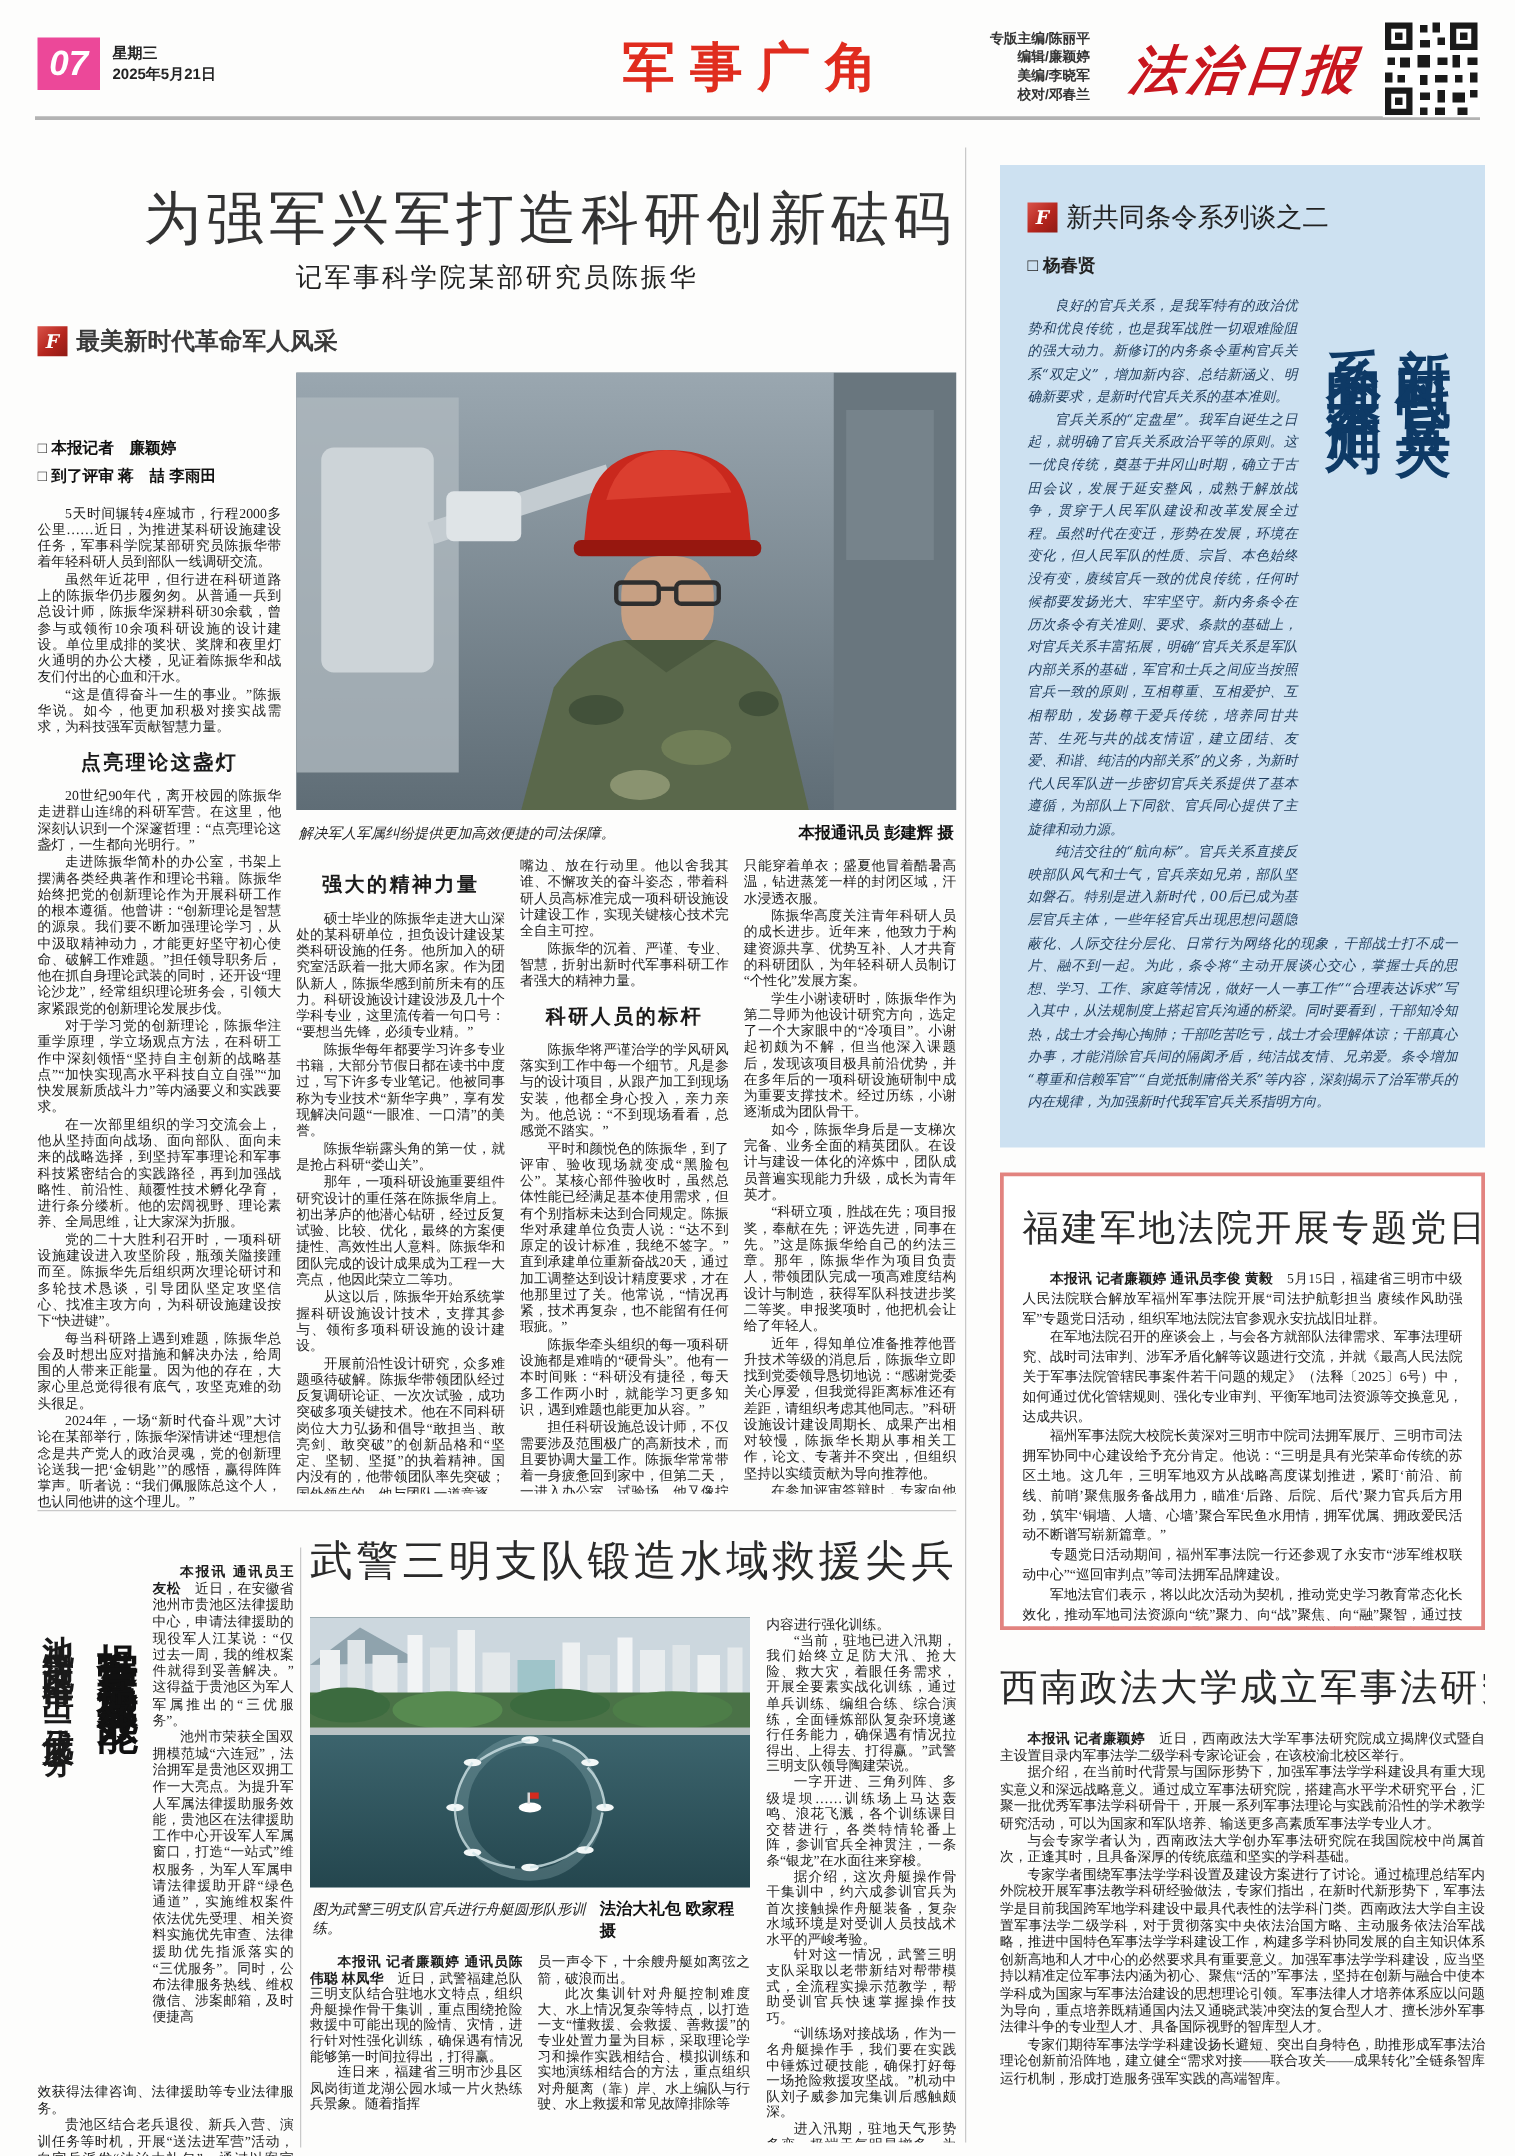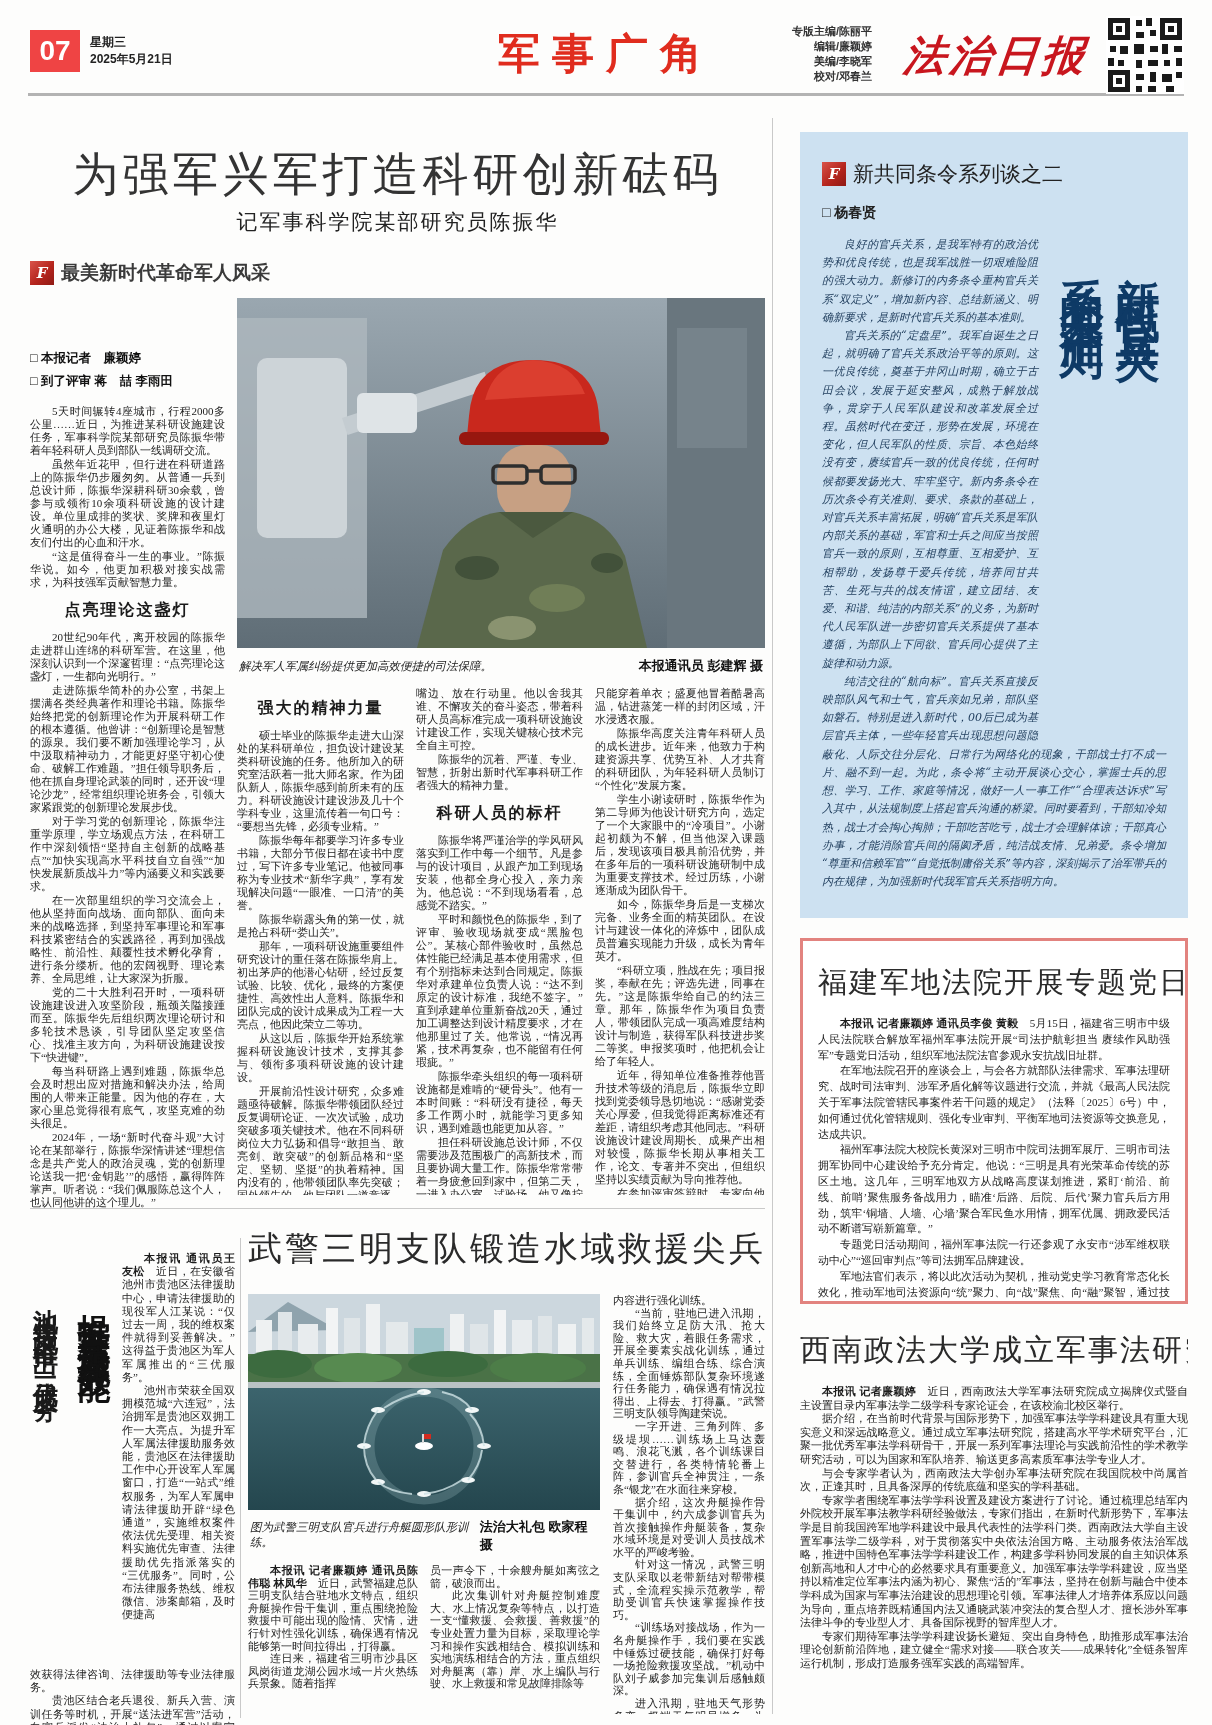--- a/index.html
+++ b/index.html
@@ -1,41 +1,41 @@
 <!DOCTYPE html>
 <html lang="zh"><head>
 <meta charset="utf-8">
 <style>
   * { margin:0; padding:0; box-sizing:border-box; }
   body { background:#e8e8e8; font-family:"Liberation Sans", sans-serif; }
   #page { position:relative; width:1212px; height:1725px; background:#fdfdfc; margin:0 auto; overflow:hidden; }
 
   
   #header { position:absolute; left:28px; top:10px; width:1156px; height:86px; border-bottom:3px solid #b3b3b3; }
-  .pagenum { position:absolute; left:2px; top:20px; width:50px; height:42px; background:#ef4444; color:#fff;
-             font-size:28px; font-weight:bold; display:flex; align-items:center; justify-content:center; }
+  .pagenum { position:absolute; left:2px; top:20px; width:50px; height:42px; background:#ec4899; color:#fff;
+             font-size:28px; font-weight:bold; display:flex; align-items:center; justify-content:center;font-style:italic; }
   .datebox { position:absolute; left:62px; top:24px; font-size:12px; font-weight:bold; color:#222; line-height:17px; }
   .section-title { position:absolute; left:50%; transform:translateX(-50%); top:16px; font-size:42px; color:#e02c1e;
                    font-weight:bold; letter-spacing:12px; white-space:nowrap; }
   .credits { position:absolute; right:312px; top:14px; text-align:right; font-size:11px; line-height:15px; font-weight:bold; color:#333; }
   .masthead { position:absolute; right:96px; top:18px; font-size:42px; color:#c8161e; font-weight:bold;
               font-family:"DejaVu Serif", serif; font-style:italic; letter-spacing:4px; transform:skewX(-6deg); white-space:nowrap; }
   .qr { position:absolute; right:0; top:6px; width:78px; height:78px; }
 
   
   .p { font-size:11px; line-height:13px; text-align:justify; text-indent:2em; color:#1d1d1d;
        font-family:"Liberation Serif", serif; margin:0; }
   .p.noind { text-indent:0; }
   .p b { font-family:"Liberation Sans", sans-serif; }
   .sec-h { text-align:center; font-weight:bold; font-size:16px; color:#1a1a1a; margin:11px 0 10px; letter-spacing:2px; }
   .byline-line { font-size:12.5px; font-weight:bold; color:#111; line-height:23px; }
 
   
   #main { position:absolute; left:30px; top:118px; width:735px; height:1090px; }
-  .m-title { text-align:center; font-size:46px; color:#333; font-weight:500; letter-spacing:4px; margin-top:26px; white-space:nowrap; }
+  .m-title { text-align:right; font-size:46px; color:#333; font-weight:500; letter-spacing:4px; margin-top:26px; white-space:nowrap; }
   .m-sub { text-align:center; font-size:21px; color:#222; font-weight:500; letter-spacing:2px; margin-top:2px; }
   .kicker-row { display:flex; align-items:center; gap:7px; margin-top:24px; font-size:19px; font-weight:bold; color:#3a3a3a; }
   .cube { width:24px; height:24px; background:linear-gradient(135deg,#d9534a 0%, #b5251d 55%, #8f1a14 100%);
           color:#fff; display:flex; align-items:center; justify-content:center; font-family:"DejaVu Serif", serif;
           font-style:italic; font-weight:bold; font-size:15px; flex:0 0 auto; }
   .m-body { display:flex; gap:12px; margin-top:12px; }
   .m-left { width:196px; height:900px; overflow:hidden;margin-top:45px; }
   .m-left .bylines { margin:4px 0 12px; }
   .m-right { flex:1; }
   .photo { width:100%; height:350px; overflow:hidden; background:#7b8891; }

